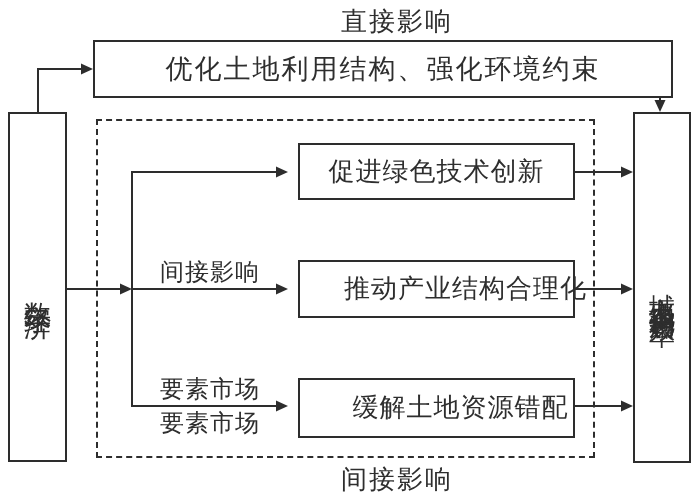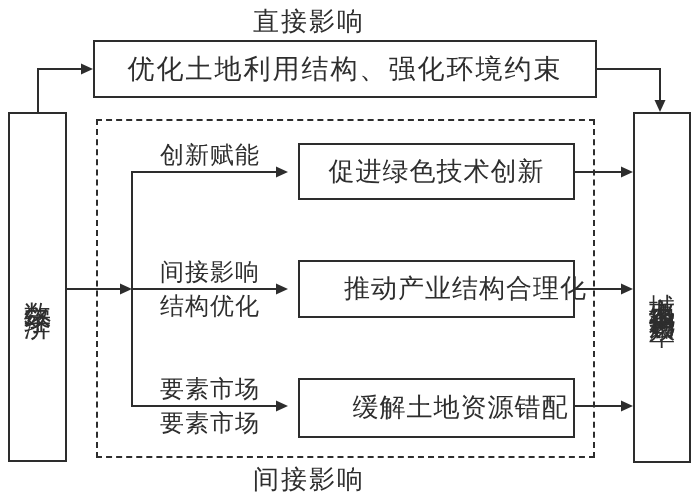--- a/index.html
+++ b/index.html
@@ -14,38 +14,38 @@
     background:var(--background);
     font-family:"Liberation Serif","DejaVu Serif",serif;
     color:var(--text);
     overflow:hidden;
   }
   .canvas svg{position:absolute;left:0;top:0;width:693px;height:495px;}
   .canvas svg line{stroke:var(--line);stroke-width:2;}
   .canvas svg polygon{fill:var(--line);stroke:none;}
   .lbl{
     position:absolute;
-    text-align:left;
+    text-align:right;
     font-size:26px;
     font-weight:400;
     letter-spacing:2px;
     white-space:nowrap;
   }
   .lbl.direct{left:253px;top:4px;width:200px;}
   .lbl.indirect{left:253px;top:462px;width:200px;}
   .box{
     position:absolute;
     box-sizing:border-box;
     border:2px solid var(--line);
     background:var(--background);
     text-align:center;
     white-space:nowrap;
   }
   .direct-box{
-    left:93px;top:40px;width:504px;height:58px;
+    left:93px;top:40px;width:580px;height:58px;
     font-size:27px;line-height:54px;letter-spacing:2px;
   }
   .dashed{
     position:absolute;
     box-sizing:border-box;
     left:96px;top:119px;width:499px;height:339px;
     border:2px dashed var(--line);
     background:transparent;
   }
   .vbox{
@@ -131,27 +131,25 @@
 
   <div class="box direct-box">优化土地利用结构、强化环境约束</div>
 
   <div class="dashed"></div>
 
   <div class="vbox left">数字经济</div>
 
   <div class="vbox right">城市土地绿色利用效率</div>
 
   <div class="mech m1">
-    <span>创新赋能</span>
   </div>
   <div class="box outcome o1">促进绿色技术创新</div>
 
   <div class="mech m2">
     <span>间接影响</span>
-    <span>结构优化</span>
   </div>
   <div class="box outcome o2">推动产业结构合理化</div>
 
   <div class="mech m3">
     <span>要素市场</span>
     <span>要素市场</span>
   </div>
   <div class="box outcome o3">缓解土地资源错配</div>
 
   <div class="lbl indirect">间接影响</div>

